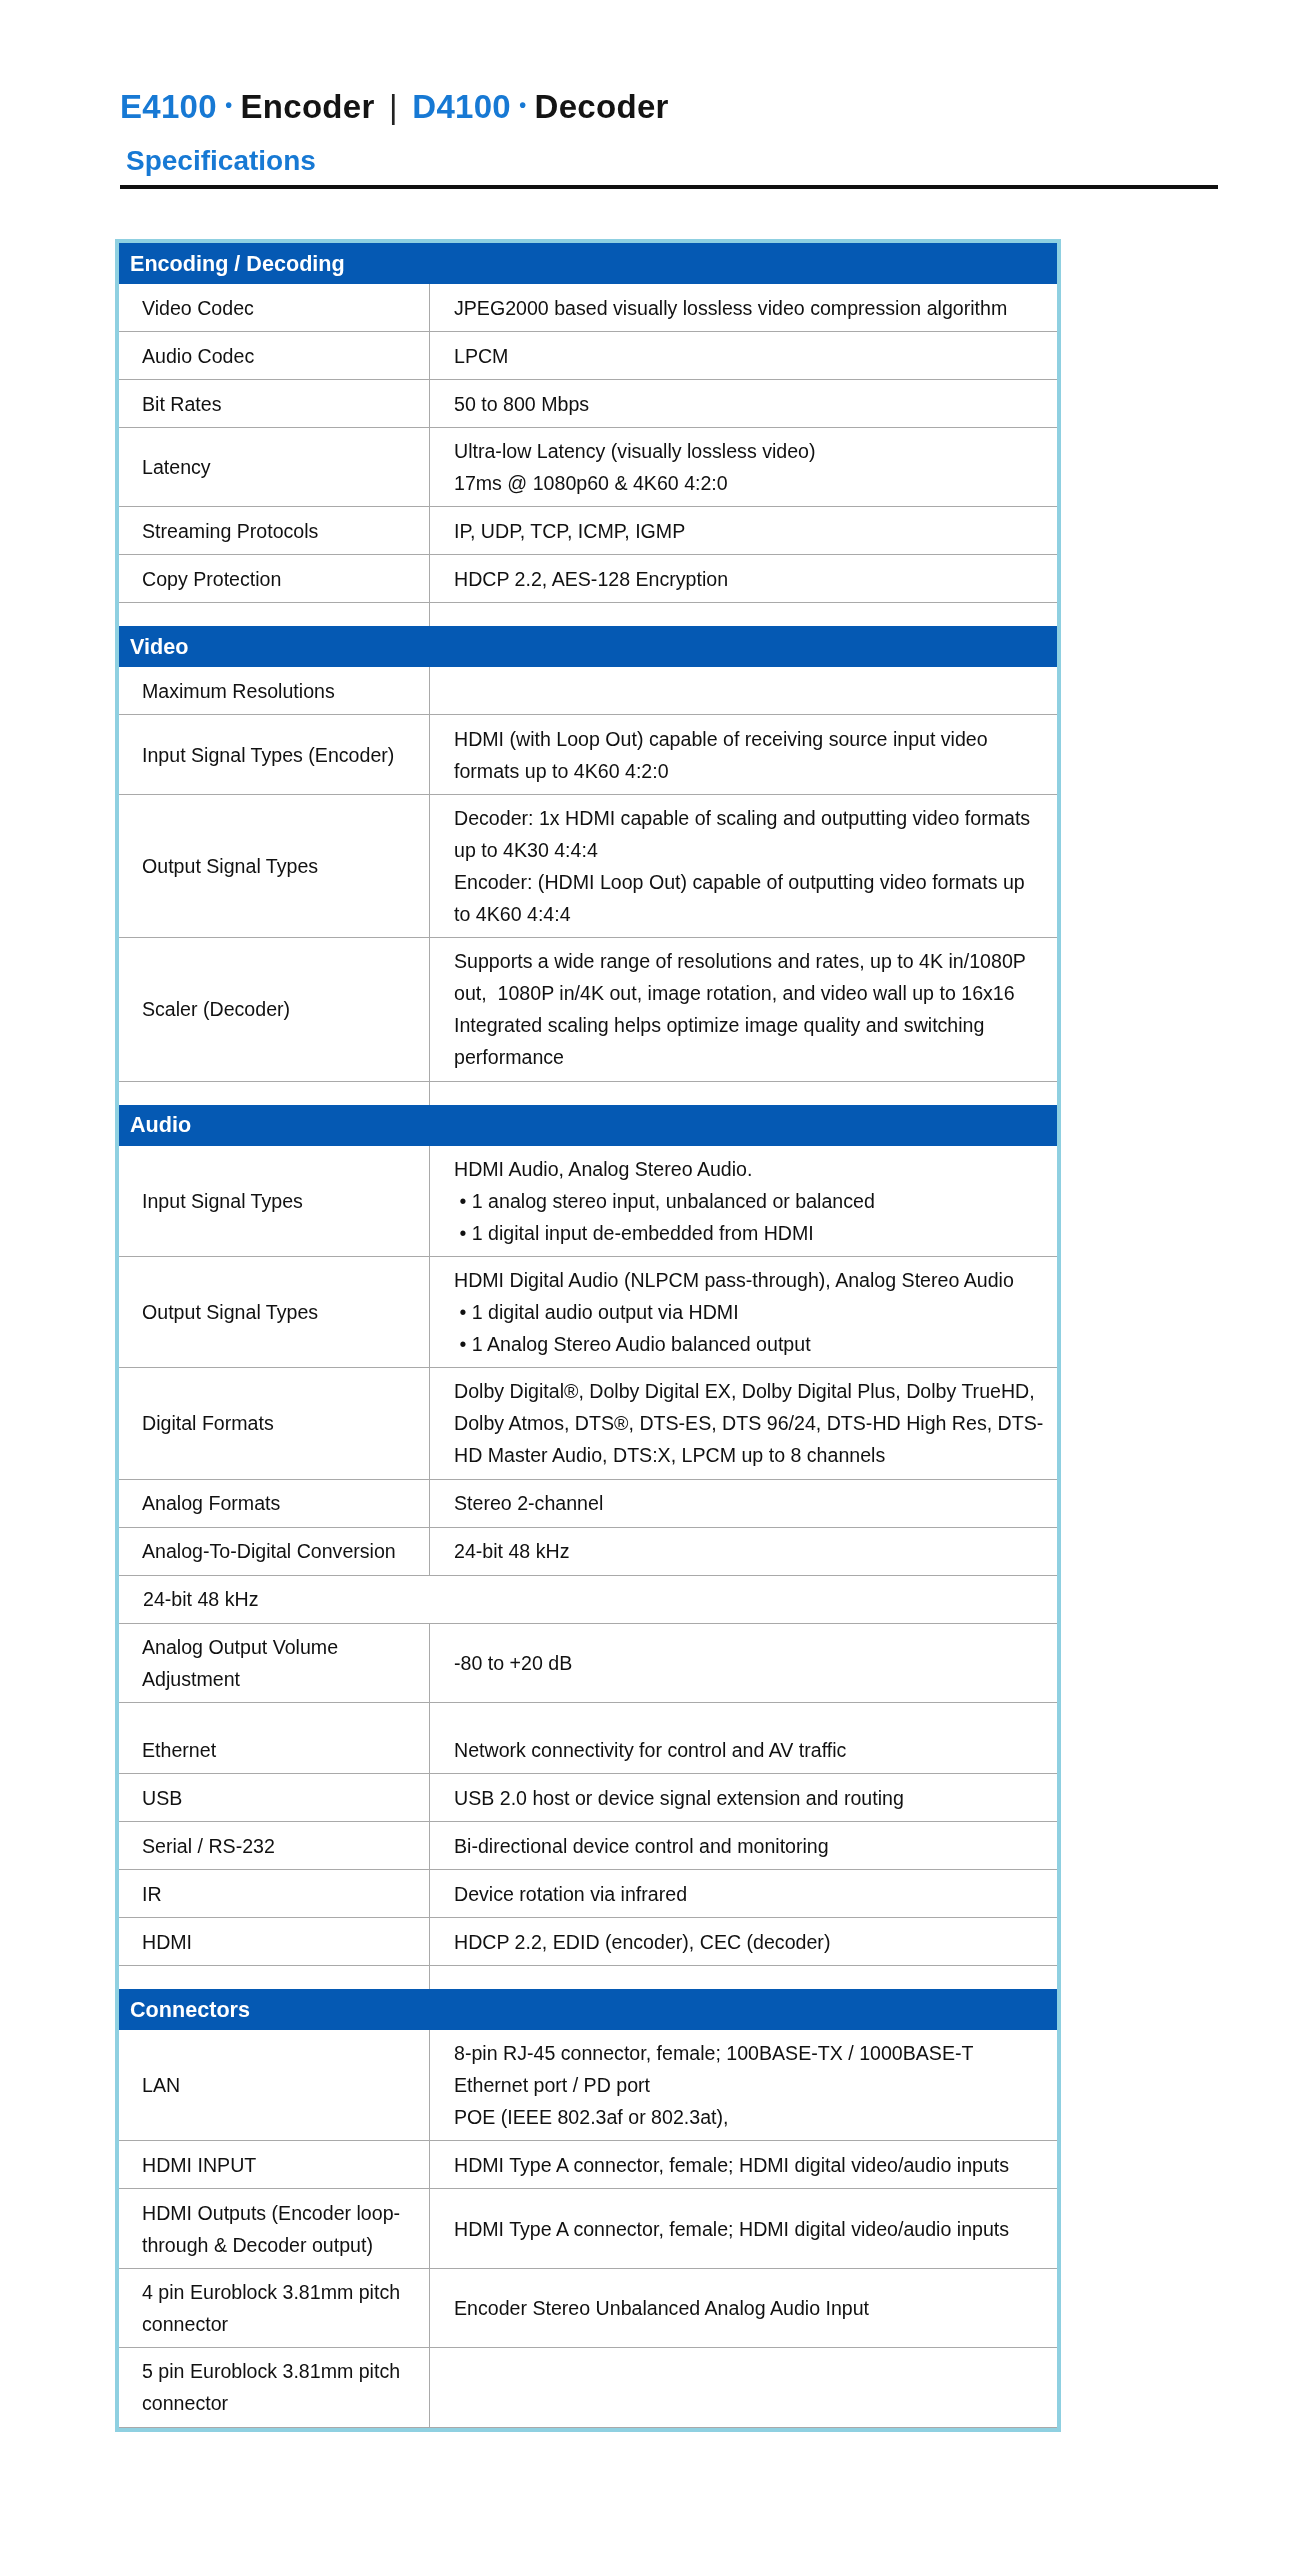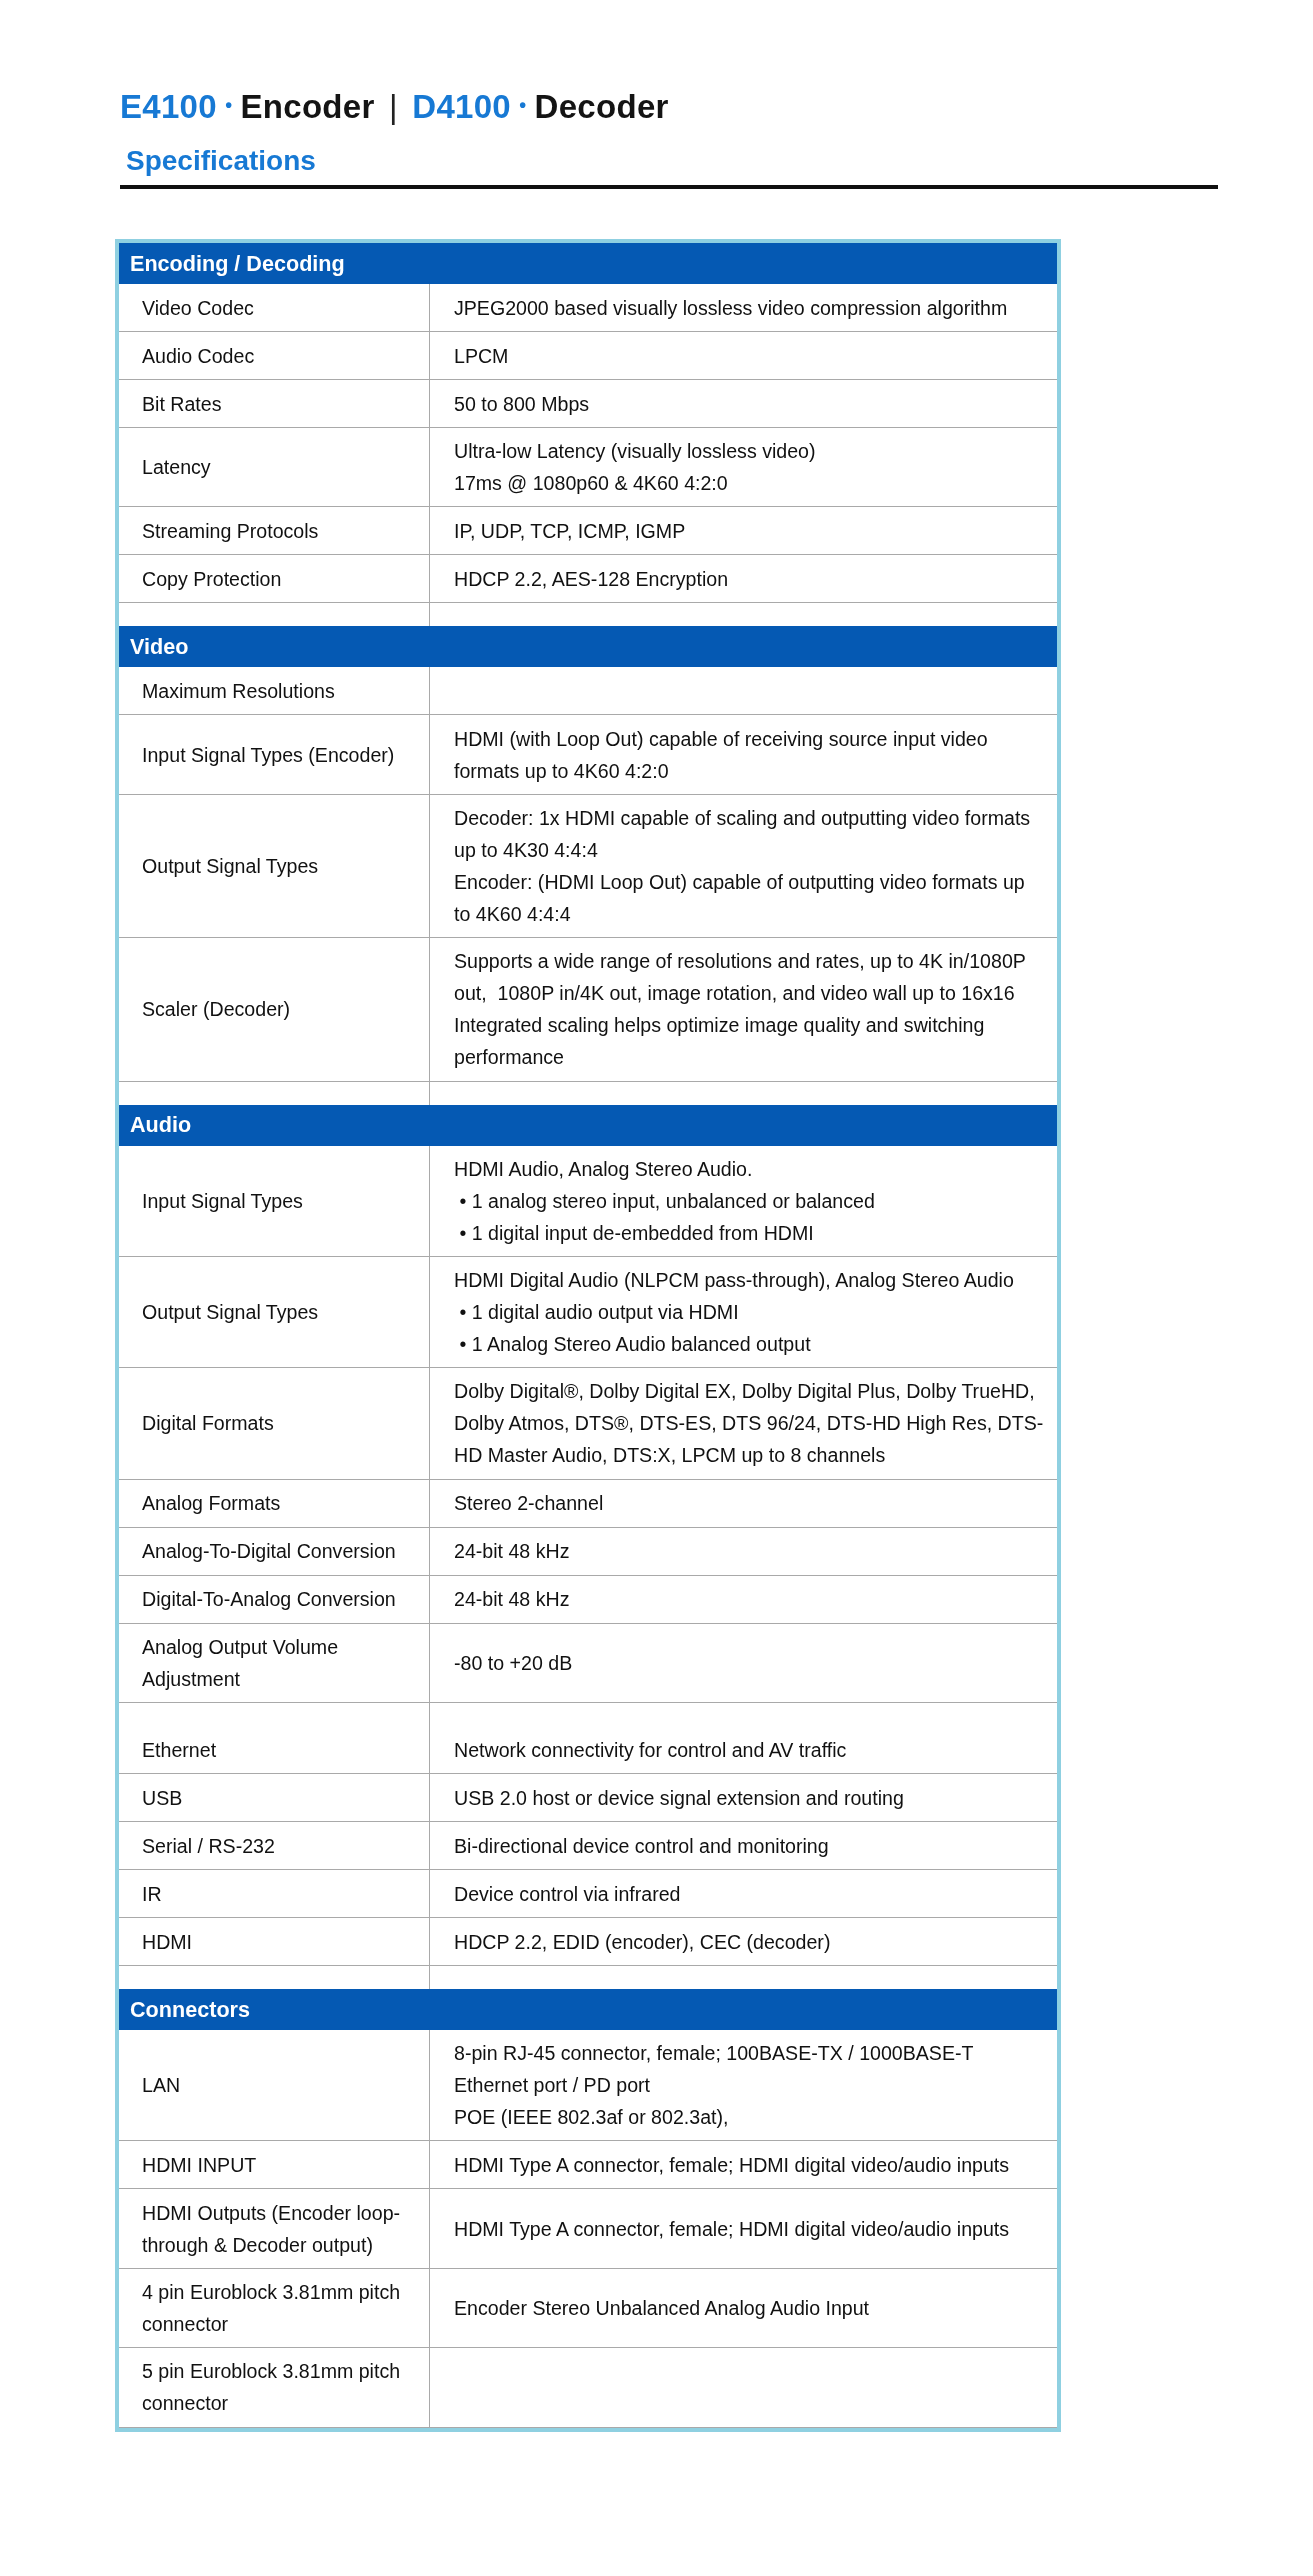--- a/index.html
+++ b/index.html
@@ -165,23 +165,20 @@
       </div>
       <div class="cell value"><div class="vline">Stereo 2-channel</div></div>
     </div>
     <div class="row">
       <div class="cell label">
         <div class="vline">Analog-To-Digital Conversion</div>
       </div>
       <div class="cell value"><div class="vline">24-bit 48 kHz</div></div>
     </div>
     <div class="row">
-      <div class="cell label">
-        <div class="vline">Digital-To-Analog Conversion</div>
-      </div>
       <div class="cell value"><div class="vline">24-bit 48 kHz</div></div>
     </div>
     <div class="row">
       <div class="cell label">
         <div class="vline">Analog Output Volume Adjustment</div>
       </div>
       <div class="cell value"><div class="vline">-80 to +20 dB</div></div>
     </div>
     <div class="row spacer">
       <div class="cell label"></div>
@@ -202,21 +199,21 @@
     <div class="row">
       <div class="cell label">
         <div class="vline">Serial / RS-232</div>
       </div>
       <div class="cell value"><div class="vline">Bi-directional device control and monitoring</div></div>
     </div>
     <div class="row">
       <div class="cell label">
         <div class="vline">IR</div>
       </div>
-      <div class="cell value"><div class="vline">Device control via infrared</div></div>
+      <div class="cell value"><div class="vline">Device rotation via infrared</div></div>
     </div>
     <div class="row">
       <div class="cell label">
         <div class="vline">HDMI</div>
       </div>
       <div class="cell value"><div class="vline">HDCP 2.2, EDID (encoder), CEC (decoder)</div></div>
     </div>
     <div class="row spacer">
       <div class="cell label"></div>
       <div class="cell value"></div>

